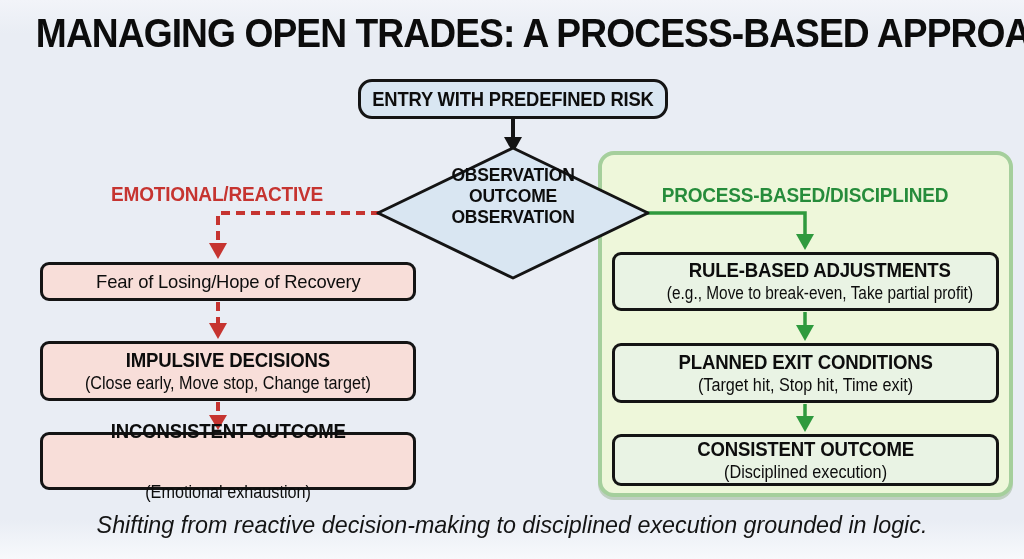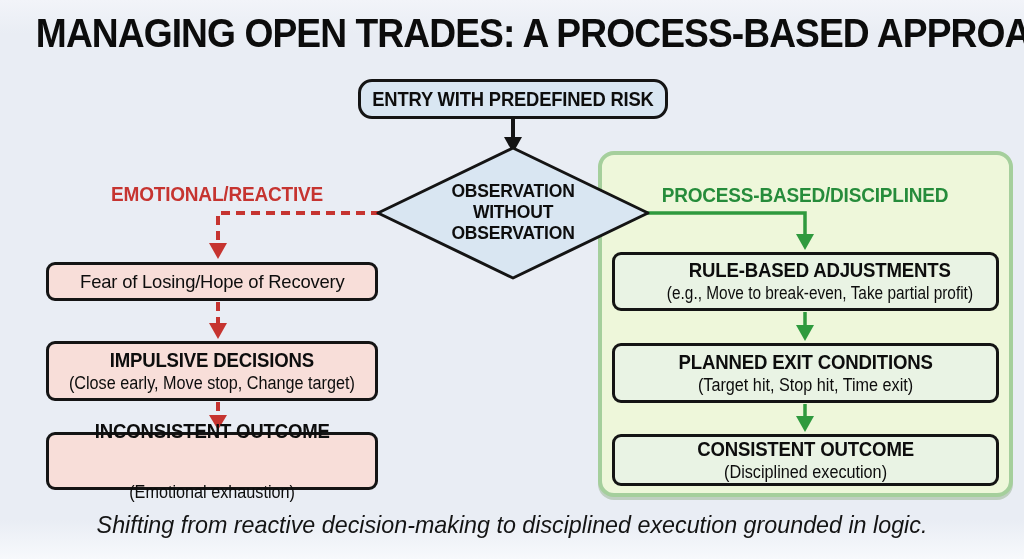--- a/index.html
+++ b/index.html
@@ -37,21 +37,21 @@
     position: absolute; left: 358px; top: 79px; width: 310px; height: 40px;
     box-sizing: border-box; background: var(--blue-fill,#d9e6f2);
     border: 3px solid var(--box-border,#141414); border-radius: 14px;
     display: flex; align-items: center; justify-content: center;
   }
   .entry span {
     font-weight: bold; font-size: 20px; white-space: nowrap;
     transform: scaleX(0.92); letter-spacing: -0.2px; color: #0d0d0d;
   }
   .diamond-label {
-    position: absolute; left: 403px; top: 181px; width: 220px;
+    position: absolute; left: 403px; top: 165px; width: 220px;
     text-align: center; font-weight: bold; font-size: 17.5px;
     line-height: 21px; letter-spacing: -0.2px; color: #0d0d0d;
   }
   .branch-label {
     position: absolute; width: 310px; text-align: center;
     font-weight: bold; font-size: 20px; white-space: nowrap;
     transform: scaleX(0.95); letter-spacing: -0.2px;
   }
   .branch-label.red-text   { left: 62px;  top: 183px; color: var(--red,#c63430); }
   .branch-label.green-text { left: 650px; top: 184px; color: var(--green-text,#268c3b); }
@@ -60,21 +60,21 @@
     box-sizing: border-box; background: var(--panel-fill,#eef7da);
     border: 4px solid var(--panel-border,#a5cf9c); border-radius: 16px;
     box-shadow: 0 3px 0 rgba(140,170,130,0.45);
   }
   .box {
     position: absolute; box-sizing: border-box;
     border: 3px solid var(--box-border,#141414); border-radius: 9px;
     display: flex; flex-direction: column; justify-content: center; align-items: center;
     color: #0d0d0d;
   }
-  .box.pink  { background: var(--pink-fill,#f8ded9); left: 46px;  width: 332px; }
+  .box.pink  { background: var(--pink-fill,#f8ded9); left: 40px;  width: 376px; }
   .box.green { background: var(--green-box-fill,#e9f3e4); left: 612px; width: 387px; }
   .bt { font-weight: bold; font-size: 20px; white-space: nowrap;
         transform: scaleX(0.93); letter-spacing: -0.2px; }
   .bt.plain { font-weight: normal; font-size: 19px; transform: scaleX(0.97); }
   .bs { font-size: 18px; white-space: nowrap; transform: scaleX(0.9); margin-top: 1px; }
   .caption {
     position: absolute; top: 511px; left: 0; width: 1024px;
     text-align: center; font-style: italic; font-size: 24px;
     transform: scaleX(0.97); color: #141414; white-space: nowrap;
   }
@@ -119,21 +119,21 @@
     </g>
     <polygon class="diamond-shape" points="513,148 648,213 513,278 378,213"></polygon>
   </svg>
 
   <div class="entry">
     <span>ENTRY WITH PREDEFINED RISK</span>
   </div>
 
   <div class="diamond-label">
     <div>OBSERVATION</div>
-    <div>WITHOUT</div>
+    <div>OUTCOME</div>
     <div>OBSERVATION</div>
   </div>
 
   <div class="branch-label red-text">EMOTIONAL/REACTIVE</div>
   <div class="branch-label green-text">PROCESS-BASED/DISCIPLINED</div>
 
   <div class="box pink" style="top:262px; height:39px;">
     <div class="bt plain">Fear of Losing/Hope of Recovery</div>
   </div>
   <div class="box pink" style="top:341px; height:60px;">

